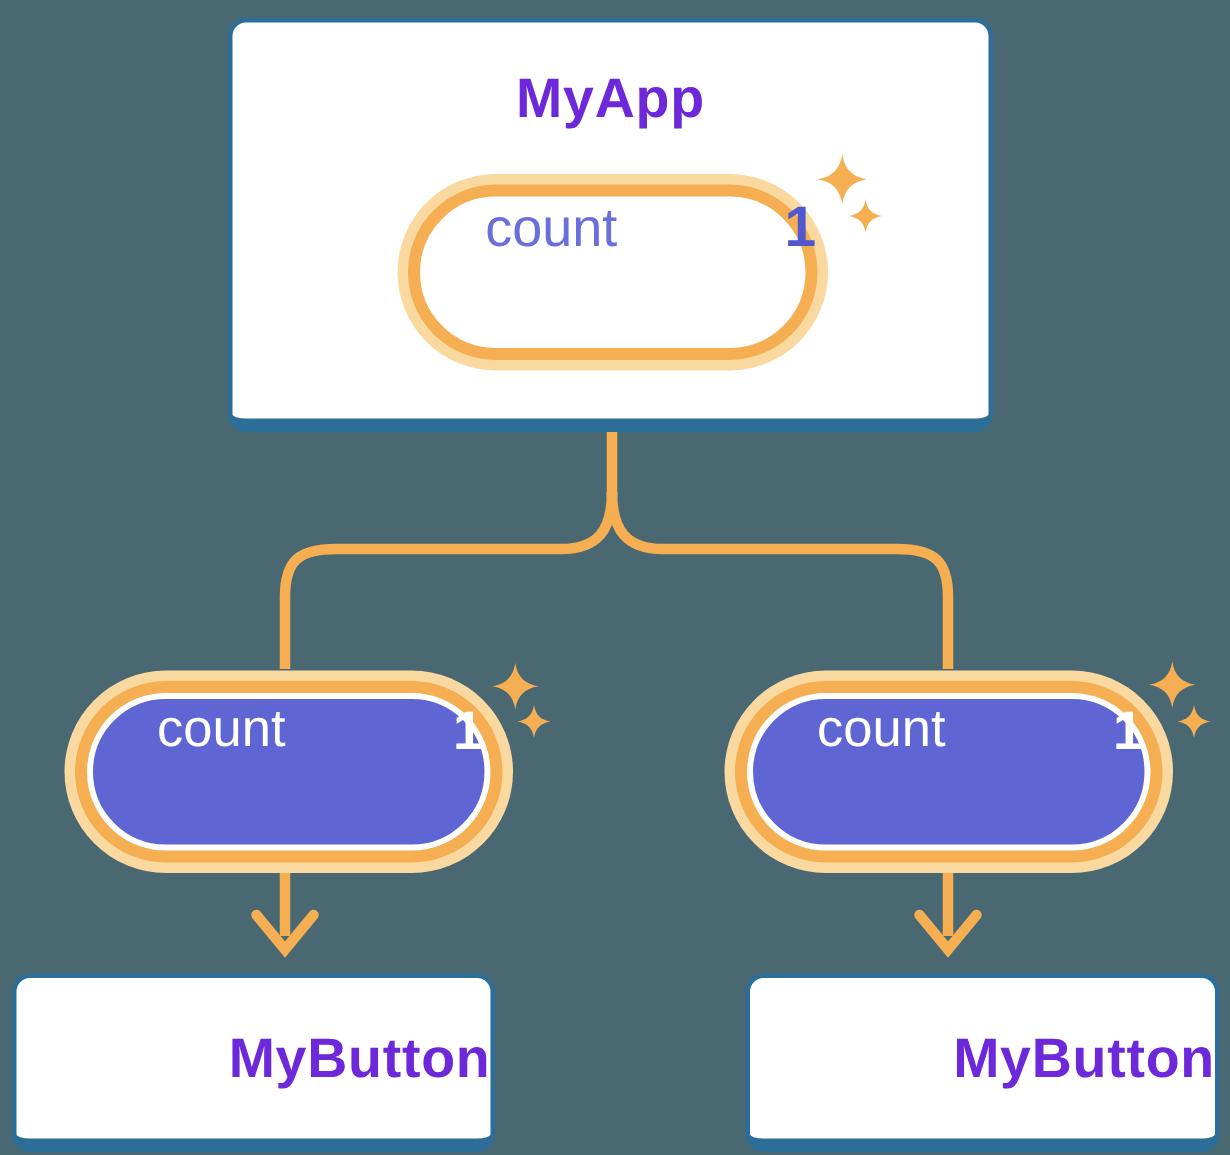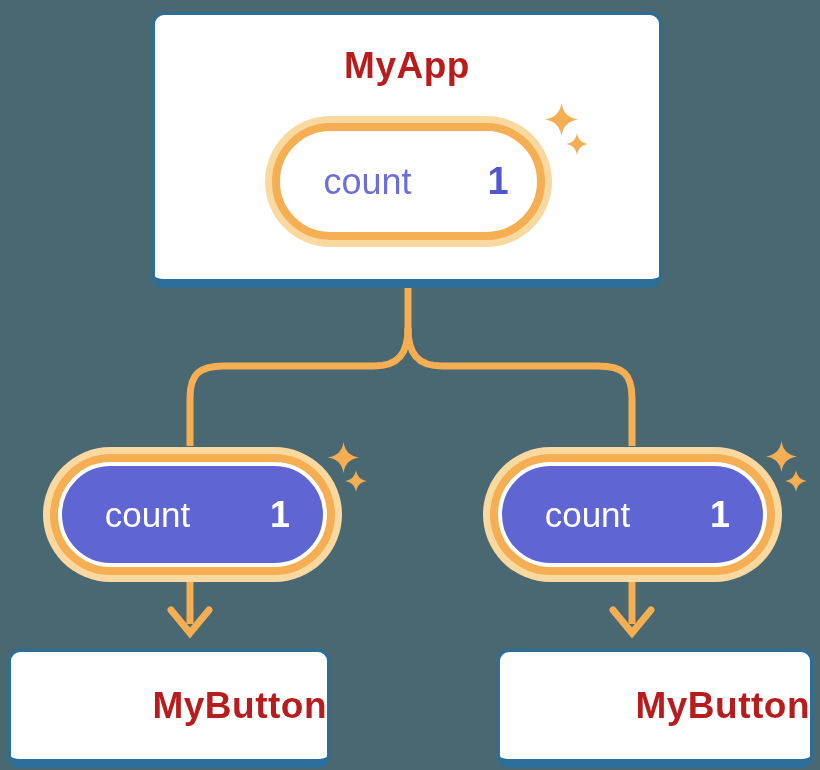--- a/index.html
+++ b/index.html
@@ -38,30 +38,31 @@
     align-items: center;
     justify-content: flex-end;
   }
   .card-child-left  { left: 8px;   top: 649px; width: 322px; height: 119px; }
   .card-child-right { left: 497px; top: 649px; width: 316px; height: 119px; }
   .card-title {
     margin-top: 30px;
     text-align: center;
     font-size: 37px;
     font-weight: 700;
-    color: #b91c1c;
+    color: #6d28d9;
     letter-spacing: 0.5px;
   }
   .card-child .card-title { margin-top: 0; }
   
   .pill {
     position: absolute;
     display: flex;
-    align-items: center;
+    align-items: flex-start;
     box-sizing: border-box;
+    gap: 32px;
   }
   .pill-root {
     left: 272px; top: 123px;
     width: 273px; height: 117px;
     background: #FFFFFF;
     border: 8px solid #F5AE52;
     border-radius: 60px;
     box-shadow: 0 0 0 7px #FAD9A0;
   }
   .pill-root .pill-name {

